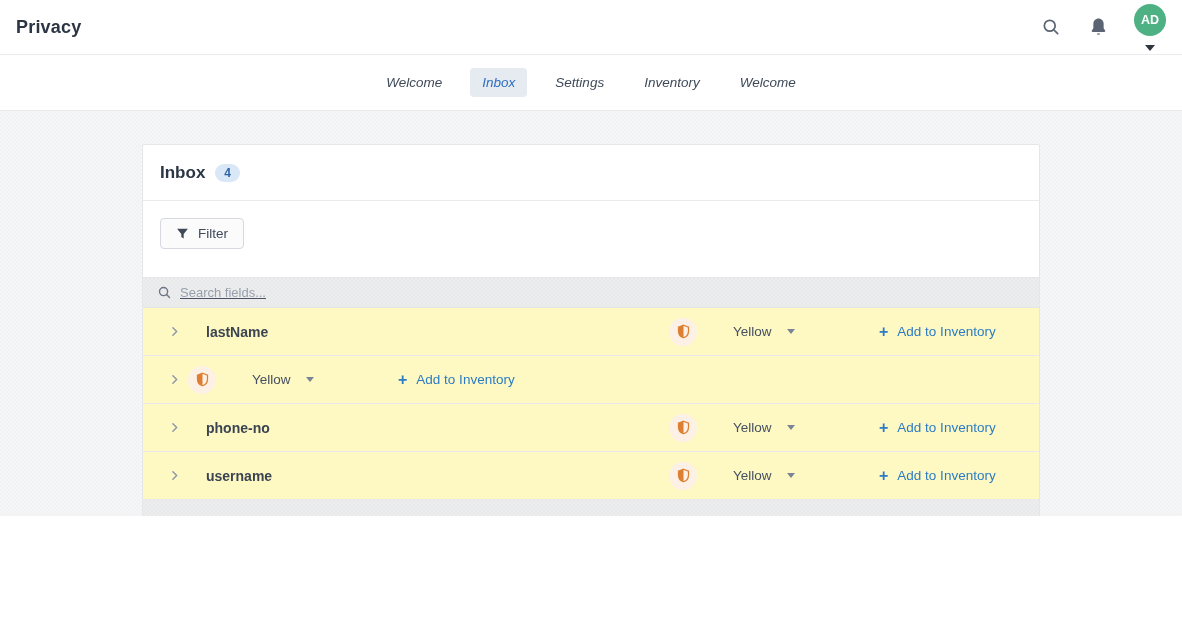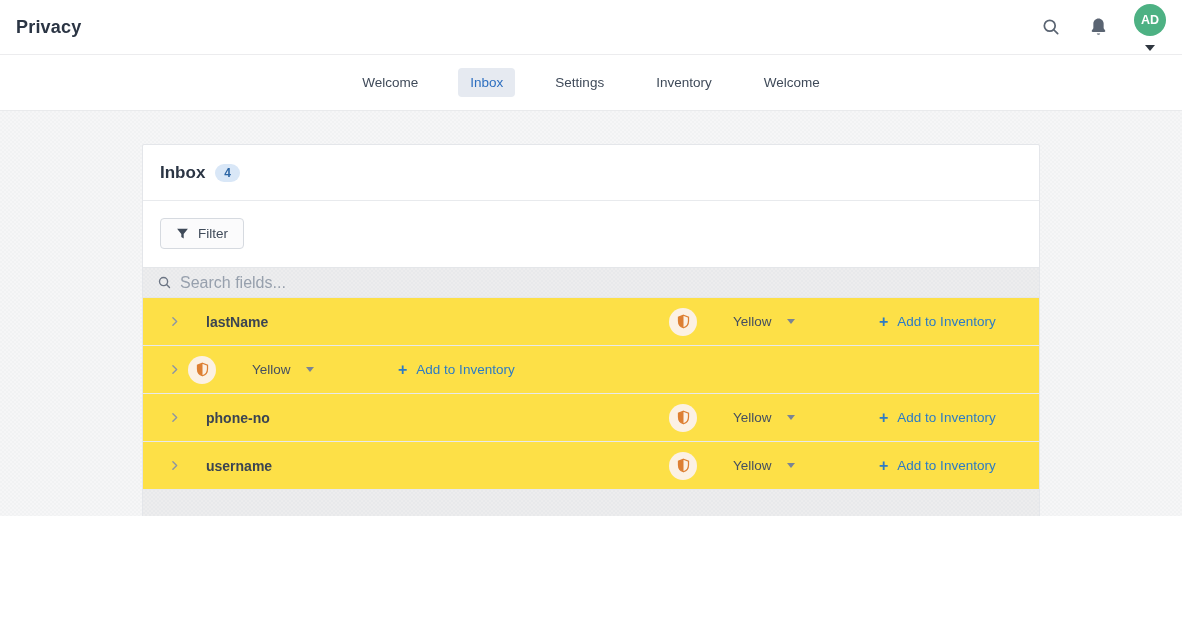--- a/index.html
+++ b/index.html
@@ -22,21 +22,21 @@
   .avatar {
     width:32px; height:32px; border-radius:50%; background:#4db183;
     color:#fff; font-size:12.5px; font-weight:700;
     display:flex; align-items:center; justify-content:center;
   }
   .caret-dark { width:0; height:0; border-left:5px solid transparent; border-right:5px solid transparent; border-top:6px solid #2f3640; }
 
   
   .navbar {
     height:56px; background:#fff; border-bottom:1px solid #e9eaec;
-    display:flex; align-items:center; justify-content:center; gap:28px; flex-shrink:0;
+    display:flex; align-items:center; justify-content:center; gap:16px; flex-shrink:0;font-style:italic;
   }
   .tab {
     font-size:13.5px; color:#3f4a59; padding:7px 12px; border-radius:4px; cursor:pointer; white-space:nowrap;
   }
   .tab.active { background:#e6eaf1; color:#2e6fc0; font-weight:500; }
 
   
   .content {
     flex:1;
     background-color:#f6f6f7;
@@ -51,44 +51,44 @@
   }
   .card-header {
     height:56px; display:flex; align-items:center; gap:10px;
     padding:0 17px; border-bottom:1px solid #e8eaed;
   }
   .card-title { font-size:17px; font-weight:600; color:#2b3544; }
   .count-badge {
     background:#d9e7f7; color:#2c66a5; font-size:12px; font-weight:700;
     border-radius:10px; padding:3px 9px; line-height:1;
   }
-  .filter-section { padding:17px 17px 18px 17px; }
+  .filter-section { padding:17px 17px 28px 17px; }
   .filter-btn {
     display:inline-flex; align-items:center; gap:9px;
     height:31px; padding:0 15px; background:#fbfbfc;
     border:1px solid #d6dae0; border-radius:4px; cursor:pointer;
     font-size:13.5px; color:#3f4a59; font-family:inherit;
   }
   .search-strip {
     height:31px; display:flex; align-items:center; gap:8px; padding:0 14px;
     background-color:#ededee;
     background-image:repeating-conic-gradient(#e8e9eb 0% 25%, transparent 0% 50%);
     background-size:4px 4px;
     border-top:1px solid #e4e6e9; border-bottom:1px solid #e4e6e9;
   }
   .search-strip input {
     border:none; outline:none; background:transparent; flex:1;
-    font-size:16px; color:#4a5263; font-family:inherit;
+    font-size:13px; color:#4a5263; font-family:inherit;text-decoration:underline;
   }
   .search-strip input::placeholder { color:#97a0ad; }
 
   
   .field-row {
     height:48px; display:flex; align-items:center;
-    padding:0 40px 0 25px; background:#fde047;
+    padding:0 40px 0 25px; background:#fef9c3;
     border-bottom:1px solid #e7e9ec;
   }
   .row-chevron { width:20px; display:flex; align-items:center; cursor:pointer; }
   .field-name { margin-left:18px; flex:1; font-size:14px; font-weight:600; color:#3b4452; }
   .shield-badge {
     width:28px; height:28px; border-radius:50%; background:#fcf1e4;
     display:flex; align-items:center; justify-content:center; flex-shrink:0;
   }
   .class-select {
     margin-left:36px; width:62px; display:flex; align-items:center;

